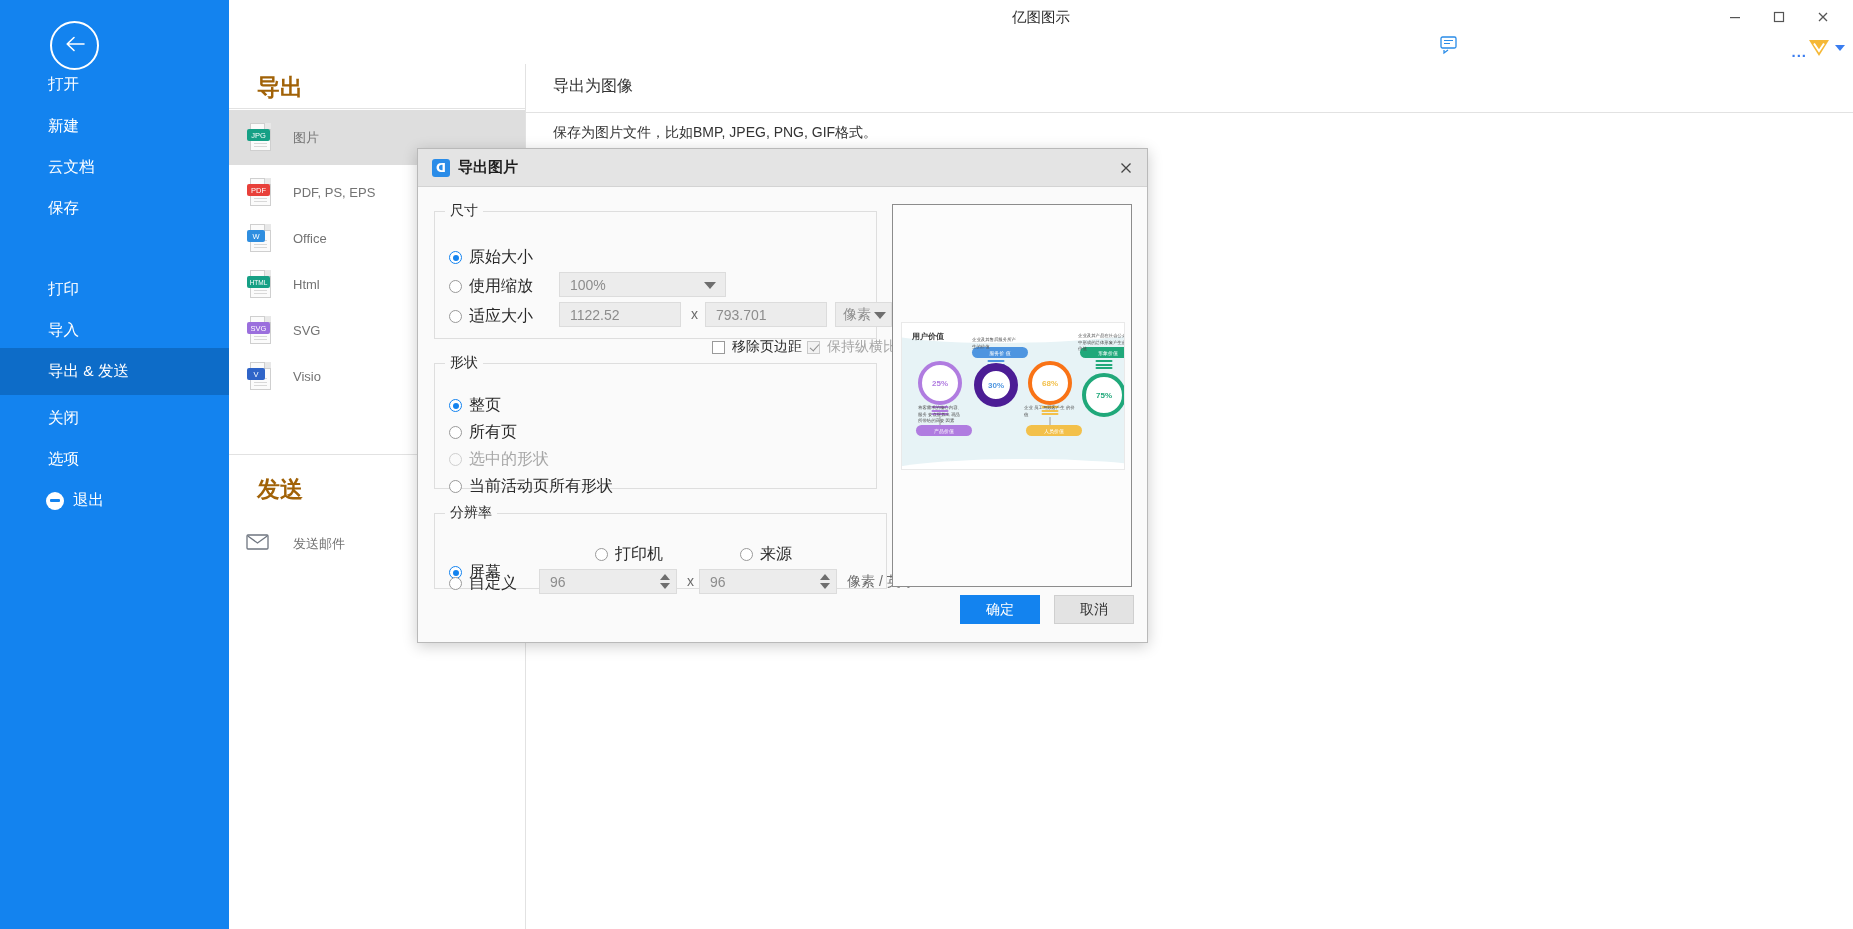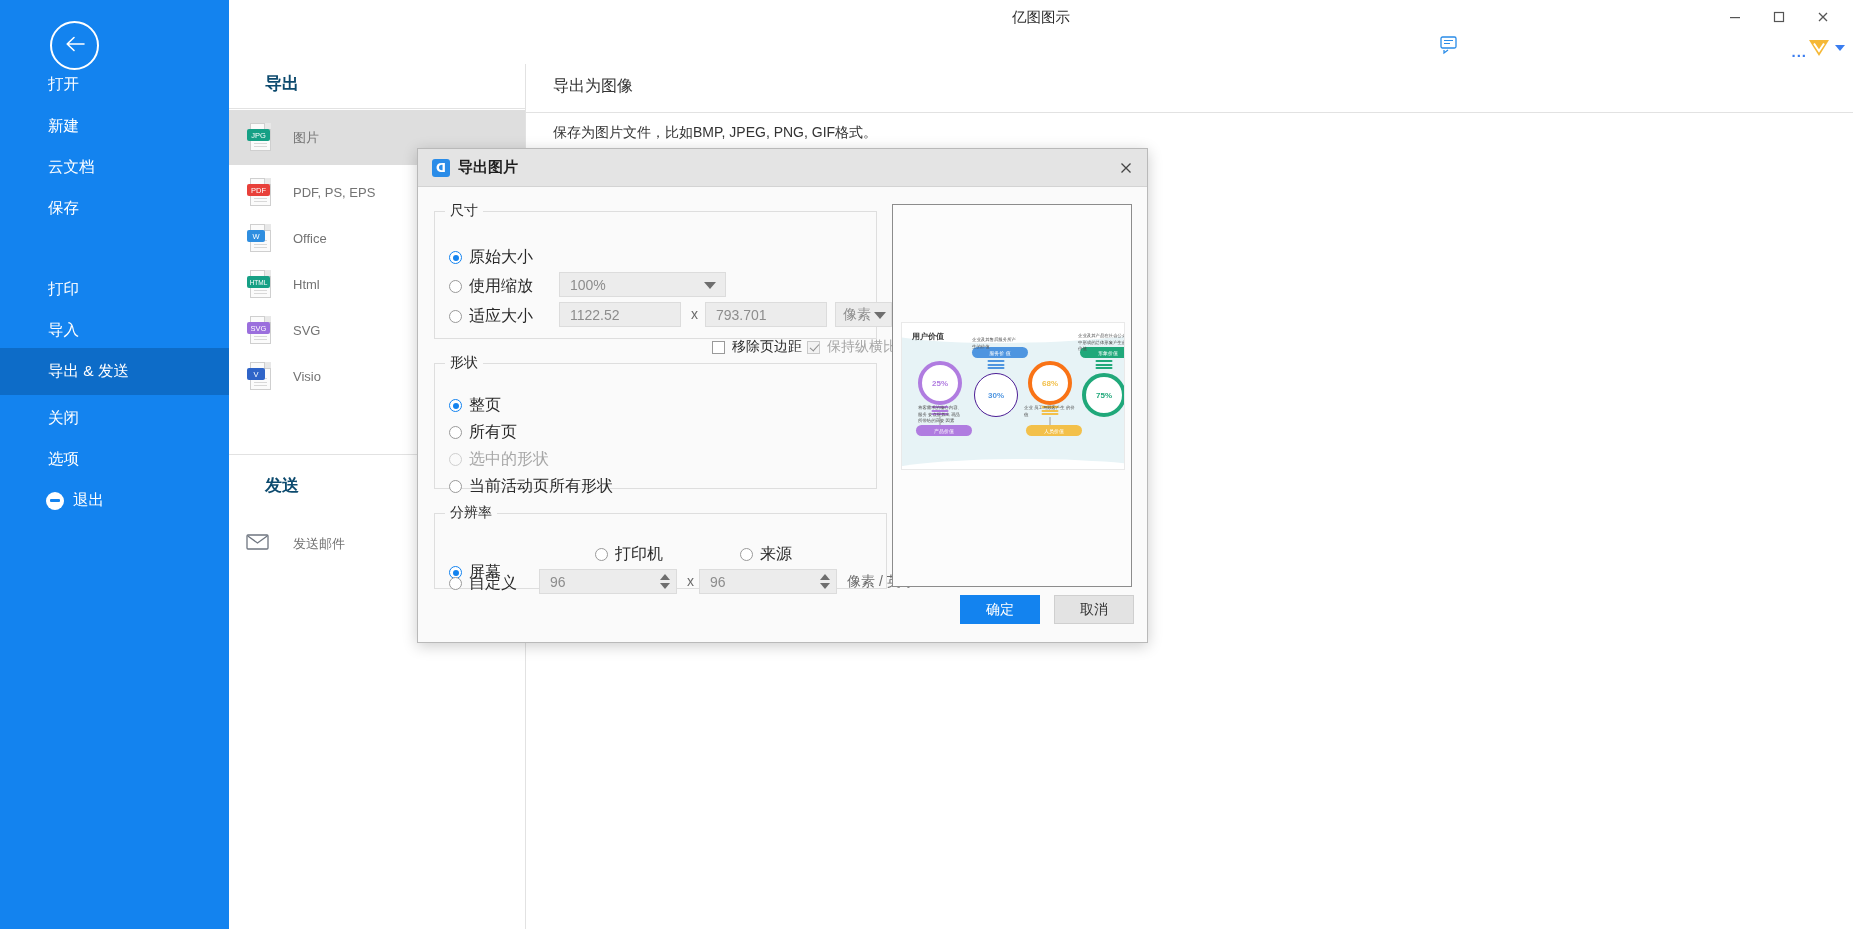--- a/index.html
+++ b/index.html
@@ -55,21 +55,21 @@
   .sb-item.active { background: #0d6cc8; }
   .minus-circle {
     width: 18px; height: 18px; border-radius: 50%; background: #fff;
     display: inline-flex; align-items: center; justify-content: center;
     margin-right: 9px; flex: 0 0 auto;
   }
   .minus-circle i { display: block; width: 10px; height: 2.5px; background: #1383ef; border-radius: 1px; }
 
   
   .col2 { position: absolute; left: 229px; top: 64px; width: 296px; height: 865px; background: #fff; }
-  .col2 .sect-title { position: absolute; left: 36px; font-size: 17px; font-weight: bold; color: #0c4a6e; }
+  .col2 .sect-title { position: absolute; left: 28px; font-size: 23px; font-weight: bold; color: #a16207; }
   .col2 .divider { position: absolute; left: 0px; width: 296px; height: 1px; background: #e2e2e2; }
   .fmt-item {
     position: absolute; left: 0; width: 296px; height: 55px;
     display: flex; align-items: center; padding-left: 18px; box-sizing: border-box; cursor: pointer;
   }
   .fmt-item.selected { background: #dedede; }
   .fmt-label { margin-left: 22px; font-size: 13px; color: #737373; }
 
   
   .file-ic { position: relative; width: 24px; height: 29px; flex: 0 0 auto; }
@@ -547,21 +547,21 @@
         </div>
         <div class="cap" style="left:16px; top:82px; width:46px;">将客需求的核心内容、服务 要点提炼出 现品所带给的商要 因素</div>
 
         <div class="bulb" style="left:70px; top:24px; width:48px; height:82px;">
           <div class="pill" style="left:0px; top:0px; width:48px; background:#4e95e0;">服务价 值</div>
           <div class="neck" style="top:13px; width:17px;">
               <i style="background:#4e95e0;"></i>
               <i style="background:#4e95e0;"></i>
               <i style="background:#4e95e0;"></i>
             </div>
-          <div class="ring" style="left:2px; top:26px; width:44px; height:44px; border:1px solid #4c1d95;">
+          <div class="ring" style="left:2px; top:16px; width:44px; height:44px; border:8px solid #4c1d95;">
             <span class="pct" style="color:#4e95e0;">30%</span>
           </div>
         </div>
         <div class="cap" style="left:70px; top:14px; width:48px;">企业及其售后服务所产生的价值</div>
 
         <div class="bulb" style="left:124px; top:38px; width:48px; height:70px;">
           <div class="ring" style="left:2px; top:0; width:44px; height:44px; border:4px solid #f97316;">
             <span class="pct" style="color:#f3c04a;">68%</span>
           </div>
           <div class="neck" style="top:45px; width:17px;">

